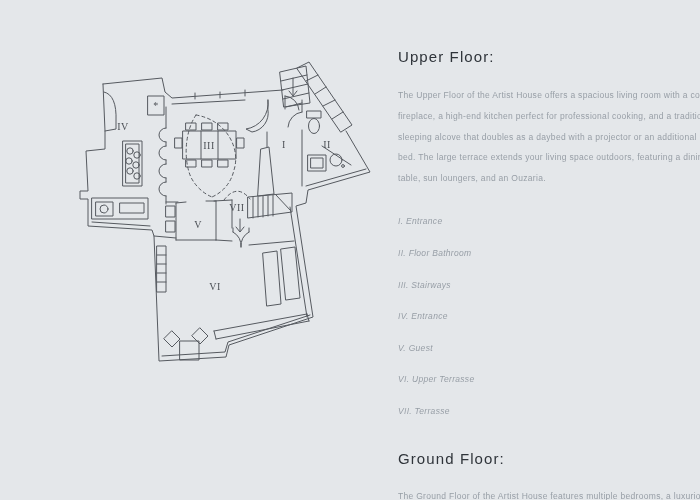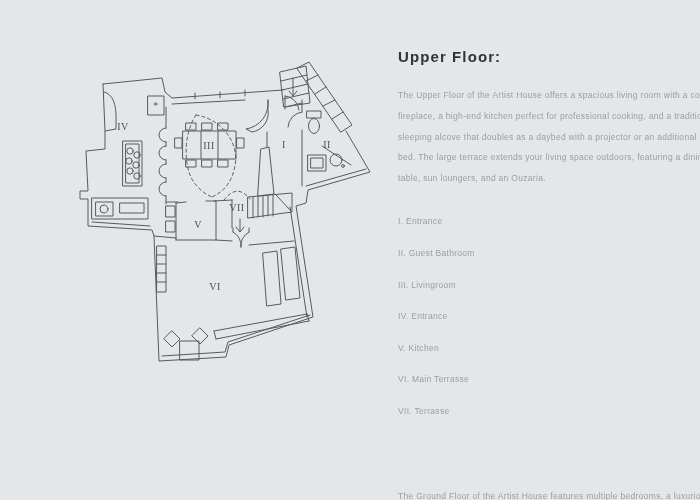--- a/index.html
+++ b/index.html
@@ -1,25 +1,25 @@
 <!DOCTYPE html>
 <html style="--bg: #e4e7ea; --plan-stroke: #565a60;"><head>
 <meta charset="utf-8">
 <style>
   html,body{margin:0;padding:0;}
   body{width:700px;height:500px;overflow:hidden;background:var(--bg,#e4e7ea);
        font-family:"Liberation Sans",sans-serif;position:relative;}
   .canvas{position:absolute;inset:0;}
   .plan{position:absolute;left:55px;top:0;width:345px;height:410px;}
-  .heading{position:absolute;left:398px;font-size:15px;font-weight:bold;
+  .heading{position:absolute;left:398px;font-size:15px;font-weight:normal;
            color:#2f343a;letter-spacing:1.1px;white-space:nowrap;}
   .body-text{font-size:8.5px;color:#979ea6;letter-spacing:0.3px;white-space:nowrap;}
   .para{position:absolute;left:398px;}
   .para div{line-height:20.8px;}
-  .legend-item{position:absolute;left:398px;height:12px;}
+  .legend-item{position:absolute;left:398px;height:12px;font-style:italic;}
   svg text{font-family:"Liberation Serif",serif;font-size:10px;fill:#4c5056;letter-spacing:0.5px;}
 </style>
 </head>
 <body>
 
 <div class="canvas">
 
   <svg class="plan" viewBox="55 0 345 410">
     <g fill="none" stroke="var(--plan-stroke,#565a60)" stroke-width="1" stroke-linejoin="round" stroke-linecap="round">
 
@@ -157,25 +157,26 @@
 
   <div class="para body-text" style="top:85px">
     <div>The Upper Floor of the Artist House offers a spacious living room with a cozy</div>
     <div>fireplace, a high-end kitchen perfect for professional cooking, and a traditional</div>
     <div>sleeping alcove that doubles as a daybed with a projector or an additional</div>
     <div>bed. The large terrace extends your living space outdoors, featuring a dining</div>
     <div>table, sun loungers, and an Ouzaria.</div>
   </div>
 
   <div class="legend-item body-text" style="top:216px">I. Entrance</div>
-  <div class="legend-item body-text" style="top:248px">II. Guest Bathroom</div>
-  <div class="legend-item body-text" style="top:280px">III. Livingroom</div>
+  <div class="legend-item body-text" style="top:248px">II. Floor Bathroom</div>
+  <div class="legend-item body-text" style="top:280px">III. Stairways</div>
   <div class="legend-item body-text" style="top:311px">IV. Entrance</div>
-  <div class="legend-item body-text" style="top:343px">V. Kitchen</div>
-  <div class="legend-item body-text" style="top:374px">VI. Main Terrasse</div>
+  <div class="legend-item body-text" style="top:343px">V. Guest</div>
+  <div class="legend-item body-text" style="top:374px">VI. Upper Terrasse</div>
   <div class="legend-item body-text" style="top:406px">VII. Terrasse</div>
 
+  <div class="heading" style="top:450px">Ground Floor:</div>
 
   <div class="para body-text" style="top:486px">
     <div>The Ground Floor of the Artist House features multiple bedrooms, a luxurious</div>
   </div>
 
 </div>
 
 </body></html>

